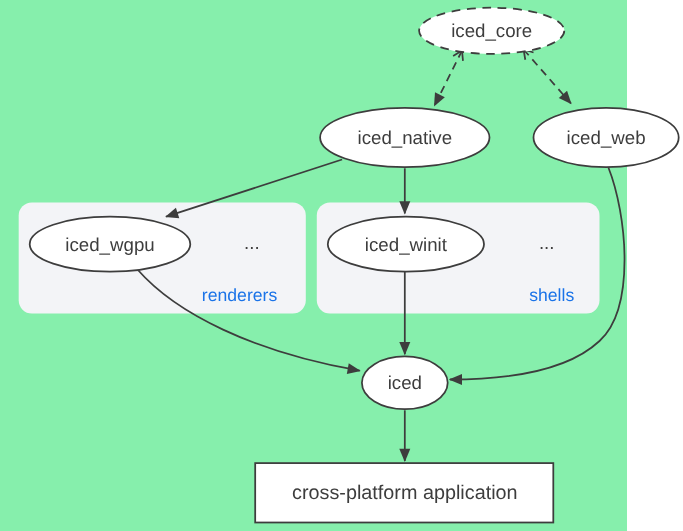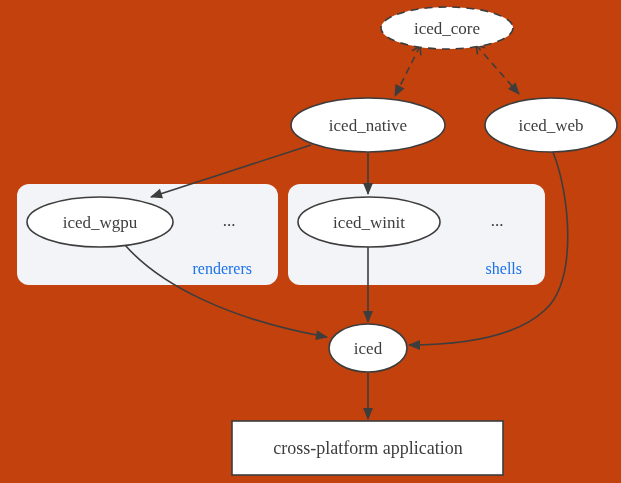--- a/index.html
+++ b/index.html
@@ -6,24 +6,23 @@
     margin: 0;
     padding: 0;
     background: #ffffff;
     width: 621px;
     height: 483px;
     overflow: hidden;
     font-family: "Liberation Sans", sans-serif;
   }
   .stage {
     position: relative;
-    width: 621px;
+    width: 570px;
     height: 483px;
-    background: #c2410c;
-    font-family: Liberation Serif, serif;
+    background: #86efac;
   }
   svg { display: block; }
   .node-shape {
     fill: #ffffff;
     stroke: #3d3d3d;
     stroke-width: 1.6;
   }
   .node-shape.dashed { stroke-dasharray: 8 6; }
   .edge {
     fill: none;

